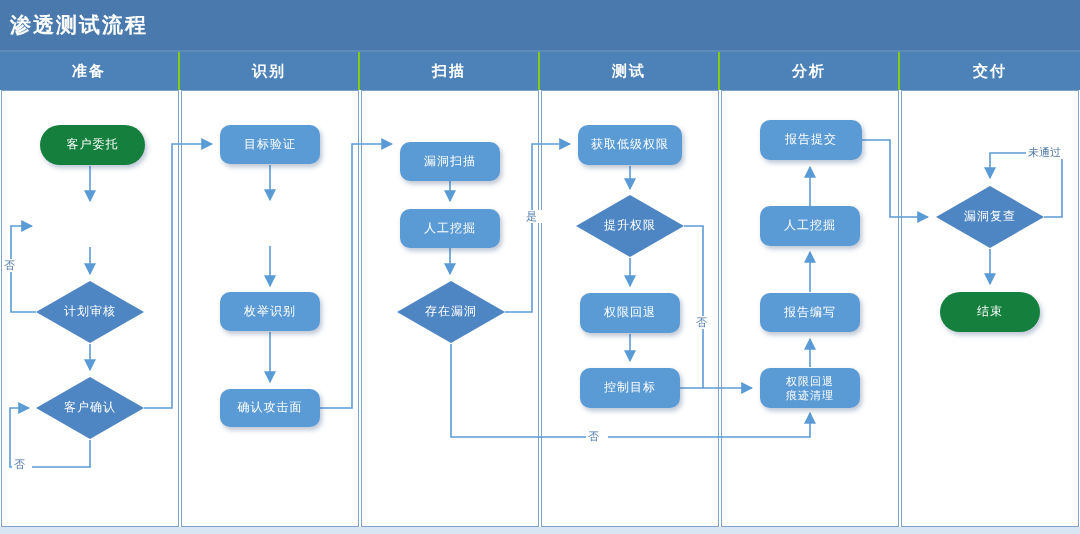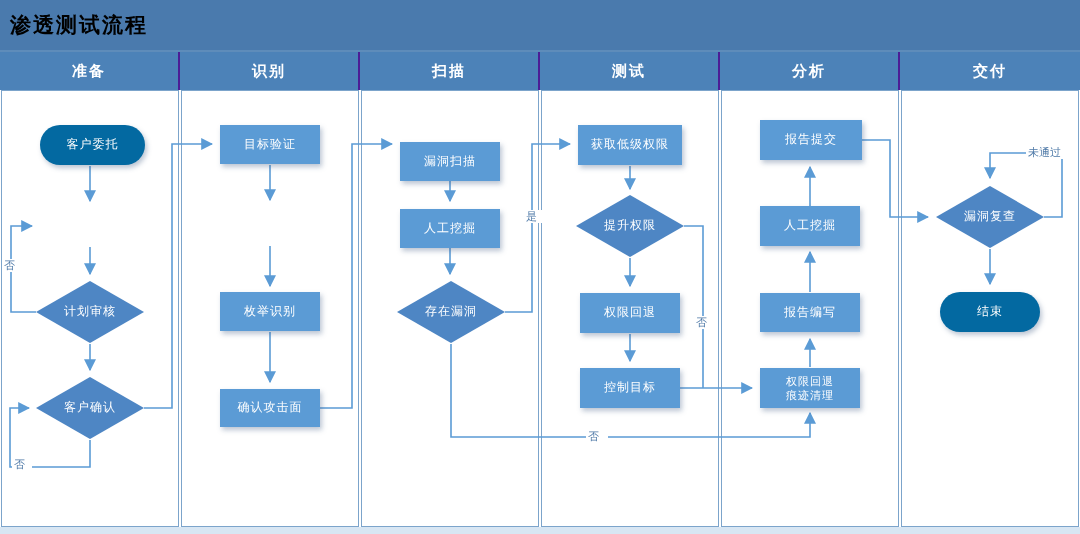--- a/index.html
+++ b/index.html
@@ -1,34 +1,34 @@
 <!DOCTYPE html>
 <html><head>
 <meta charset="utf-8">
 <style>
   html,body{margin:0;padding:0;background:#fff;}
   .screen{position:relative;width:1080px;height:534px;overflow:hidden;background:#fff;
           font-family:"Liberation Sans","DejaVu Sans",sans-serif;}
   .titlebar{position:absolute;left:0;top:0;width:1080px;height:50px;background:#4a7aad;
             display:flex;align-items:center;z-index:1;}
-  .titlebar .t{color:#000000;font-size:21px;font-weight:bold;padding-left:10px;letter-spacing:2px;}
+  .titlebar .t{color:#ffffff;font-size:21px;font-weight:bold;padding-left:10px;letter-spacing:2px;}
   .header-sep{position:absolute;left:0;top:50px;width:1080px;height:2px;background:#5e8cba;z-index:1;}
   .header-row{position:absolute;left:0;top:52px;width:1080px;height:38px;z-index:1;}
   .lane-head{position:absolute;top:0;height:38px;width:178px;background:#4c82b8;color:#fff;
              font-weight:bold;font-size:15px;display:flex;align-items:center;justify-content:center;
-             letter-spacing:2px;border-right:2px solid #4c1d95;}
+             letter-spacing:2px;border-right:2px solid #84cc16;}
   .lane-head.last{border-right:none;width:180px;}
   .lane-cell{position:absolute;top:90px;height:435px;width:176px;border:1px solid #7ca4cb;
              background:#fff;z-index:0;}
   .bottom-strip{position:absolute;left:0;top:527px;width:1080px;height:7px;background:#d8e6f3;z-index:1;}
   svg.wires{position:absolute;left:0;top:0;z-index:2;pointer-events:none;}
   .node{position:absolute;display:flex;flex-direction:column;align-items:center;justify-content:center;
-        color:#fff;font-size:12px;letter-spacing:1px;z-index:3;text-align:center;line-height:1.3;}
+        color:#fff;font-size:12px;letter-spacing:1px;z-index:3;text-align:center;line-height:1.3;border-radius:10px;}
   .rect{background:#5b9bd5;box-shadow:2px 3px 5px rgba(60,90,130,.35);}
-  .pill{background:#0369a1;border-radius:20px;box-shadow:2px 3px 5px rgba(60,90,130,.35);text-align:right;}
+  .pill{background:#15803d;border-radius:20px;box-shadow:2px 3px 5px rgba(60,90,130,.35);text-align:right;}
   .diamond{background:#4e86c4;clip-path:polygon(50% 0,100% 50%,50% 100%,0 50%);
            filter:drop-shadow(2px 3px 3px rgba(60,90,130,.35));}
   .elabel{position:absolute;z-index:4;font-size:11px;color:#4f7aa8;background:#fff;
           padding:0 2px;text-align:left;line-height:13px;}
 </style>
 </head>
 <body>
 
 <div class="screen">
 

